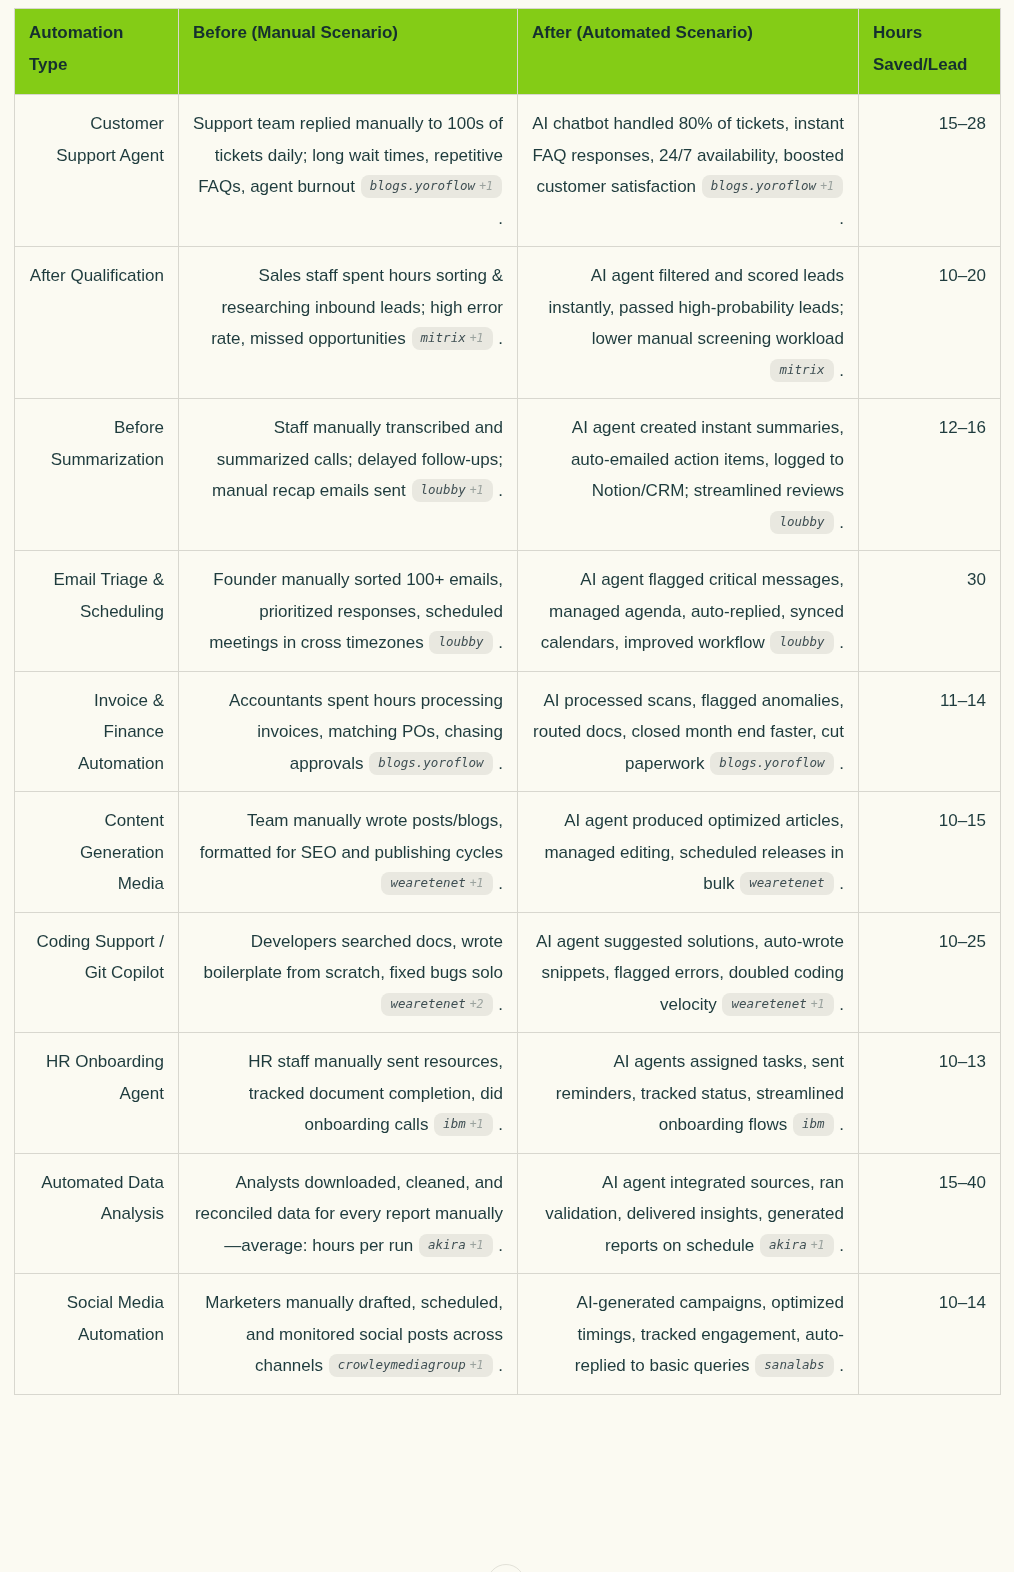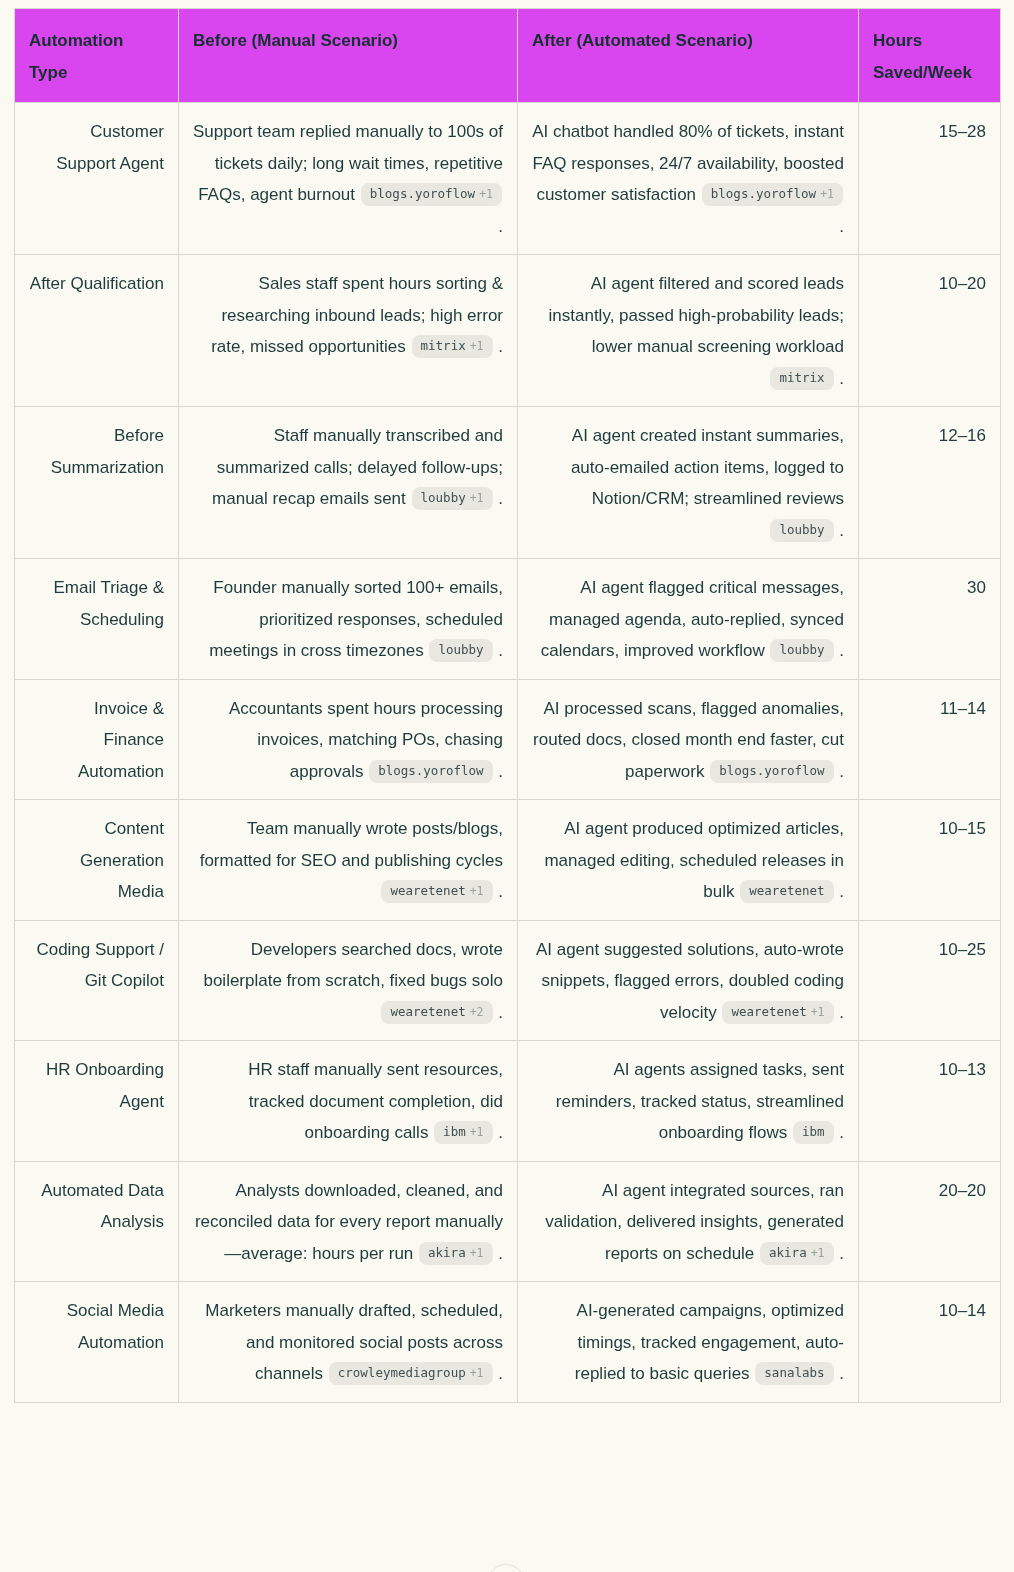--- a/index.html
+++ b/index.html
@@ -15,24 +15,24 @@
     border:1px solid #d8d7cf;
     vertical-align:top;
     text-align:left;
     padding:13px 14px 12px 14px;
     font-size:17px;
     line-height:31.5px;
     font-weight:400;
     word-wrap:break-word;
   }
   th{
-    background:#d946ef;
+    background:#84cc16;
     font-weight:600;
     color:#15302f;
-    padding-top:16px;
+    padding-top:8px;
     padding-bottom:14px;
   }
   td{background:#fbfaf2;text-align:right;}
   col.c1{width:164px;}
   col.c2{width:339px;}
   col.c3{width:341px;}
   col.c4{width:142px;}
   .chip{
     display:inline-block;
     background:#e9e8e0;
@@ -40,20 +40,21 @@
     padding:0px 9px 1px 9px;
     margin:0 1px;
     font-family:"DejaVu Sans Mono","Liberation Mono",monospace;
     font-size:12.5px;
     line-height:22px;
     color:#3f4f53;
     white-space:nowrap;
     position:relative;
     top:-2px;
     cursor:pointer;
+    font-style:italic;
   }
   .chip .plus{
     color:#9aa29e;
     font-size:11.5px;
     margin-left:4px;
   }
   .scroll-circle{
     position:absolute;
     left:487px;
     top:1564px;
@@ -74,21 +75,21 @@
       <col class="c1">
         <col class="c2">
         <col class="c3">
         <col class="c4">
     </colgroup>
     <thead>
       <tr>
         <th>Automation Type</th>
         <th>Before (Manual Scenario)</th>
         <th>After (Automated Scenario)</th>
-        <th>Hours Saved/Week</th>
+        <th>Hours Saved/Lead</th>
       </tr>
     </thead>
     <tbody>
         <tr>
           <td>Customer Support Agent</td>
           <td>Support team replied manually to 100s of tickets daily; long wait times, repetitive FAQs, agent burnout <span class="chip"><span>blogs.yoroflow</span><span class="plus">+1</span></span> .</td>
           <td>AI chatbot handled 80% of tickets, instant FAQ responses, 24/7 availability, boosted customer satisfaction <span class="chip"><span>blogs.yoroflow</span><span class="plus">+1</span></span> .</td>
           <td>15–28</td>
         </tr>
         <tr>
@@ -130,21 +131,21 @@
         <tr>
           <td>HR Onboarding Agent</td>
           <td>HR staff manually sent resources, tracked document completion, did onboarding calls <span class="chip"><span>ibm</span><span class="plus">+1</span></span> .</td>
           <td>AI agents assigned tasks, sent reminders, tracked status, streamlined onboarding flows <span class="chip"><span>ibm</span></span> .</td>
           <td>10–13</td>
         </tr>
         <tr>
           <td>Automated Data Analysis</td>
           <td>Analysts downloaded, cleaned, and reconciled data for every report manually—average: hours per run <span class="chip"><span>akira</span><span class="plus">+1</span></span> .</td>
           <td>AI agent integrated sources, ran validation, delivered insights, generated reports on schedule <span class="chip"><span>akira</span><span class="plus">+1</span></span> .</td>
-          <td>20–20</td>
+          <td>15–40</td>
         </tr>
         <tr>
           <td>Social Media Automation</td>
           <td>Marketers manually drafted, scheduled, and monitored social posts across channels <span class="chip"><span>crowleymediagroup</span><span class="plus">+1</span></span> .</td>
           <td>AI-generated campaigns, optimized timings, tracked engagement, auto-replied to basic queries <span class="chip"><span>sanalabs</span></span> .</td>
           <td>10–14</td>
         </tr>
       </tbody>
   </table>
 </div>

